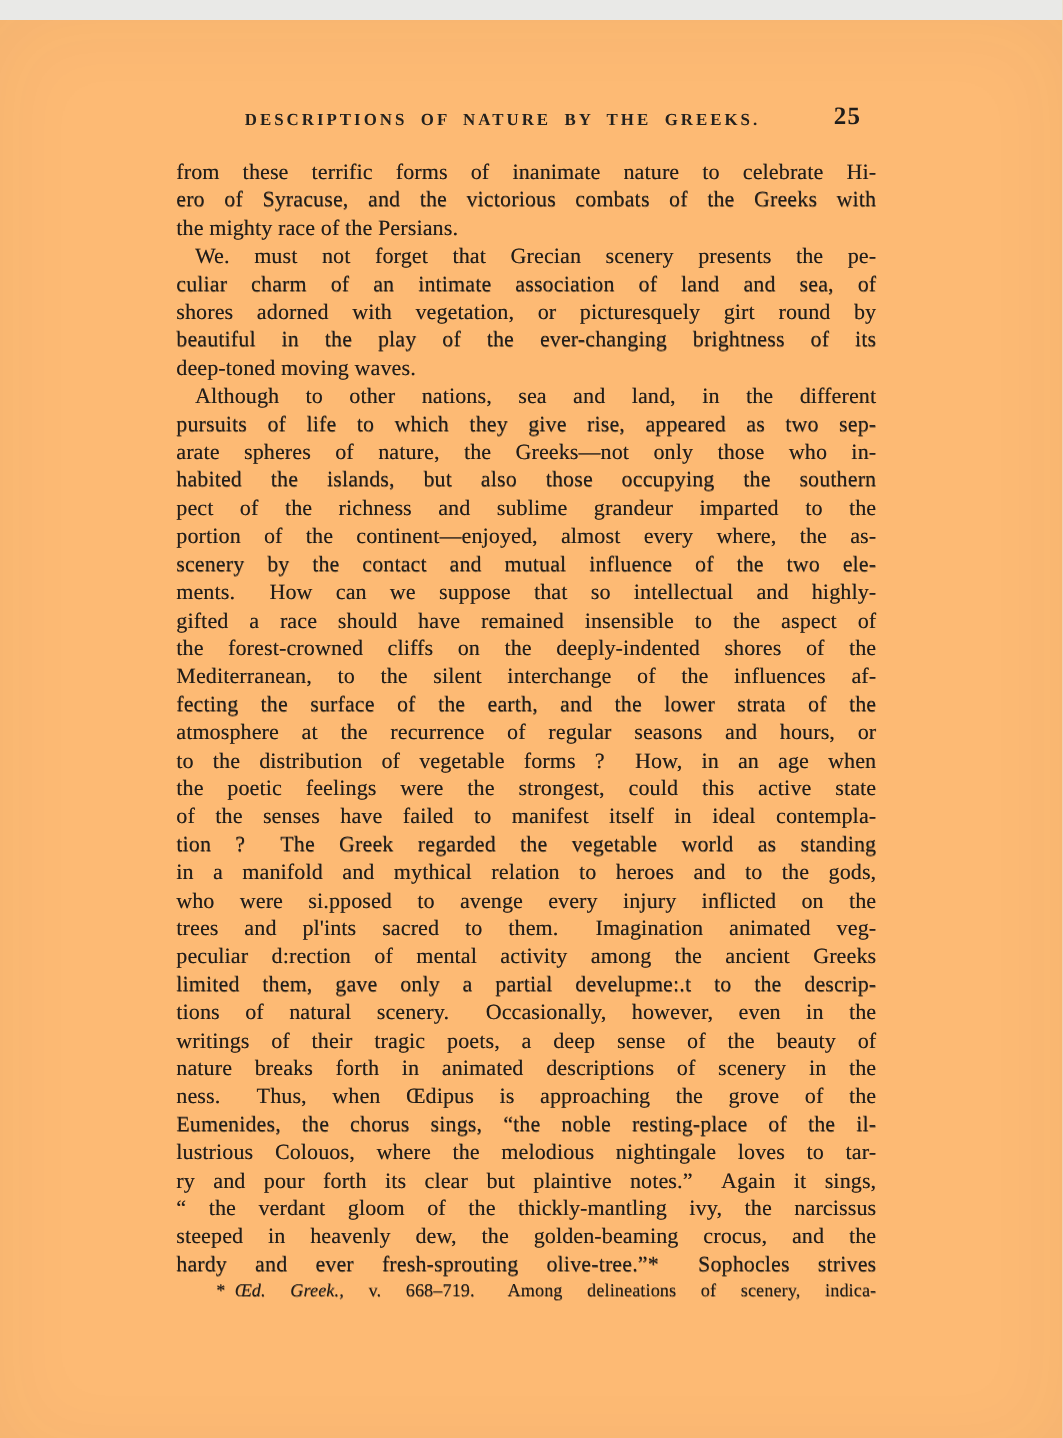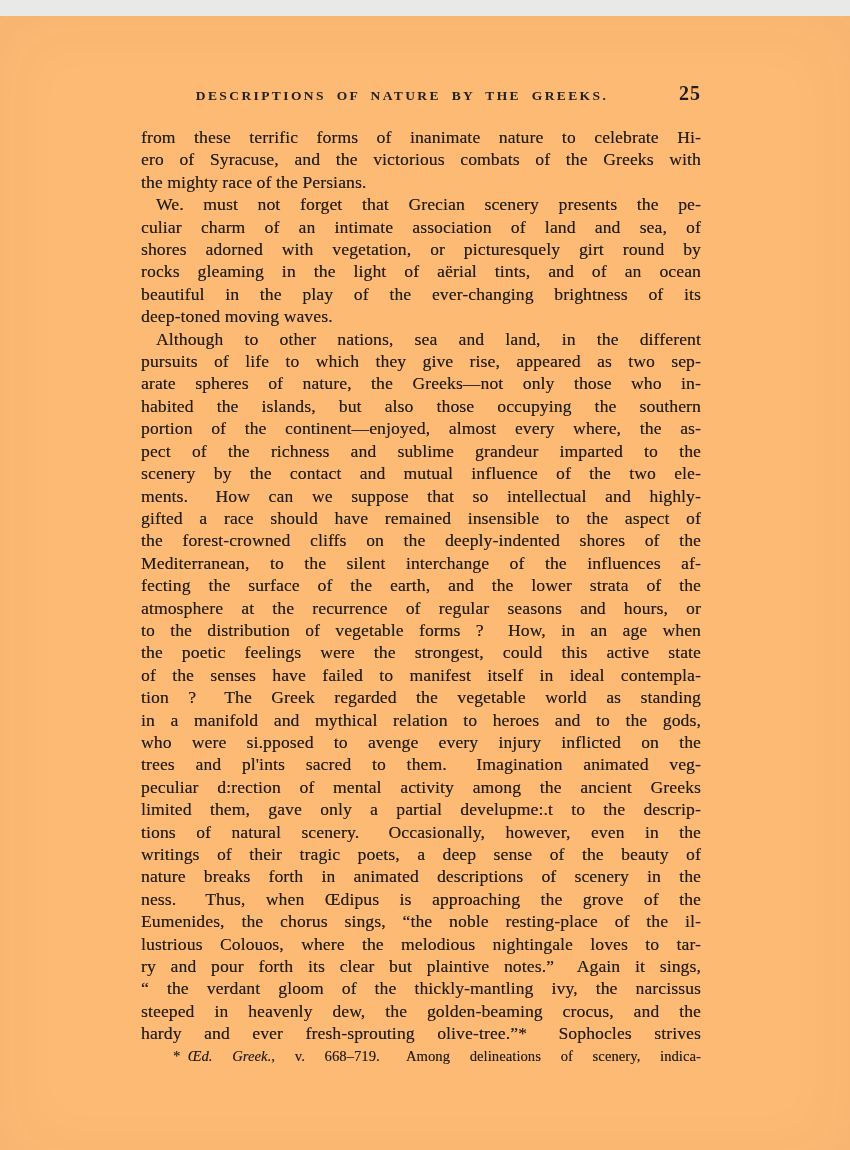--- a/index.html
+++ b/index.html
@@ -26,21 +26,21 @@
     text-align:center;
     font-size:13.5px;
     font-weight:bold;
     letter-spacing:2.4px;
     word-spacing:5px;
     padding-right:38px; 
     color:#24211d;
   }
   .page-number {
     position:absolute;
-    right:0; top:-6px;
+    right:12px; top:-6px;
     font-size:20px;
     font-weight:bold;
     letter-spacing:1px;
   }
   .body-lines { width:560px; }
   .line {
     font-size:17.5px;
     line-height:22.4px;
     letter-spacing:0.15px;
     text-align:justify;
@@ -73,29 +73,28 @@
       <div class="page-number">25</div>
     </div>
 
     <div class="body-lines">
         <div class="line">from these terrific forms of inanimate nature to celebrate Hi-</div>
         <div class="line">ero of Syracuse, and the victorious combats of the Greeks with</div>
         <div class="line last">the mighty race of the Persians.</div>
         <div class="line indent">We. must not forget that Grecian scenery presents the pe-</div>
         <div class="line">culiar charm of an intimate association of land and sea, of</div>
         <div class="line">shores adorned with vegetation, or picturesquely girt round by</div>
-        <div class="line">rocks gleaming in the light of aërial tints, and of an ocean</div>
         <div class="line">beautiful in the play of the ever-changing brightness of its</div>
         <div class="line last">deep-toned moving waves.</div>
         <div class="line indent">Although to other nations, sea and land, in the different</div>
         <div class="line">pursuits of life to which they give rise, appeared as two sep-</div>
         <div class="line">arate spheres of nature, the Greeks—not only those who in-</div>
         <div class="line">habited the islands, but also those occupying the southern</div>
+        <div class="line">pect of the richness and sublime grandeur imparted to the</div>
         <div class="line">portion of the continent—enjoyed, almost every where, the as-</div>
-        <div class="line">pect of the richness and sublime grandeur imparted to the</div>
         <div class="line">scenery by the contact and mutual influence of the two ele-</div>
         <div class="line">ments.  How can we suppose that so intellectual and highly-</div>
         <div class="line">gifted a race should have remained insensible to the aspect of</div>
         <div class="line">the forest-crowned cliffs on the deeply-indented shores of the</div>
         <div class="line">Mediterranean, to the silent interchange of the influences af-</div>
         <div class="line">fecting the surface of the earth, and the lower strata of the</div>
         <div class="line">atmosphere at the recurrence of regular seasons and hours, or</div>
         <div class="line">to the distribution of vegetable forms&nbsp;?  How, in an age when</div>
         <div class="line">the poetic feelings were the strongest, could this active state</div>
         <div class="line">of the senses have failed to manifest itself in ideal contempla-</div>

